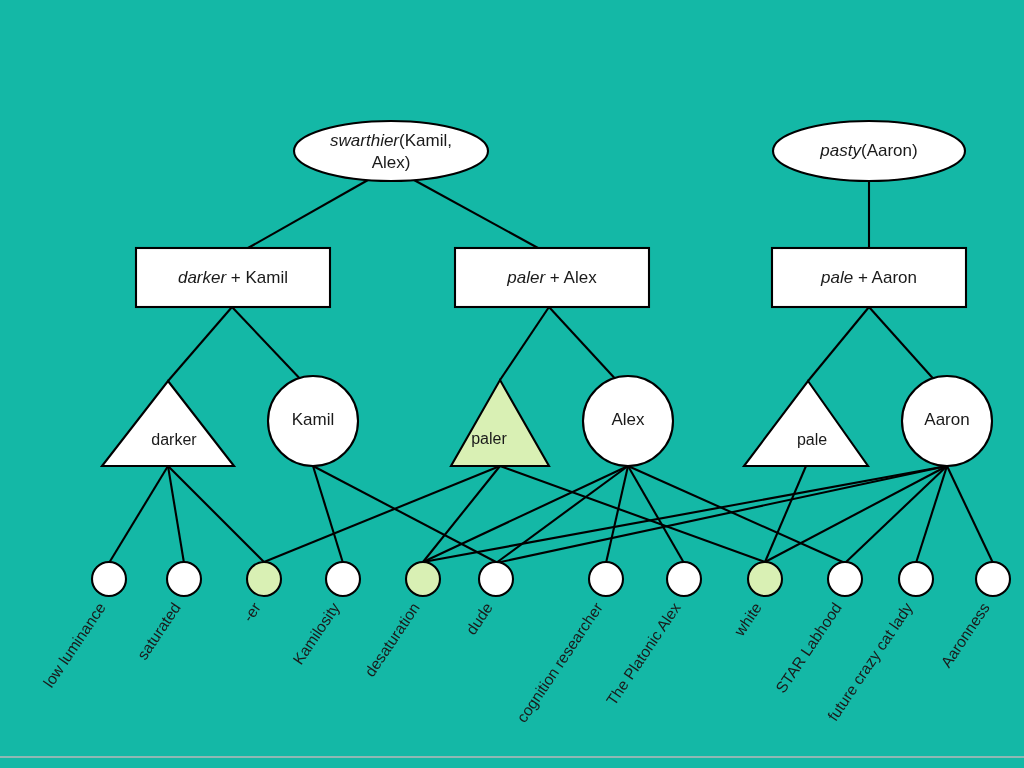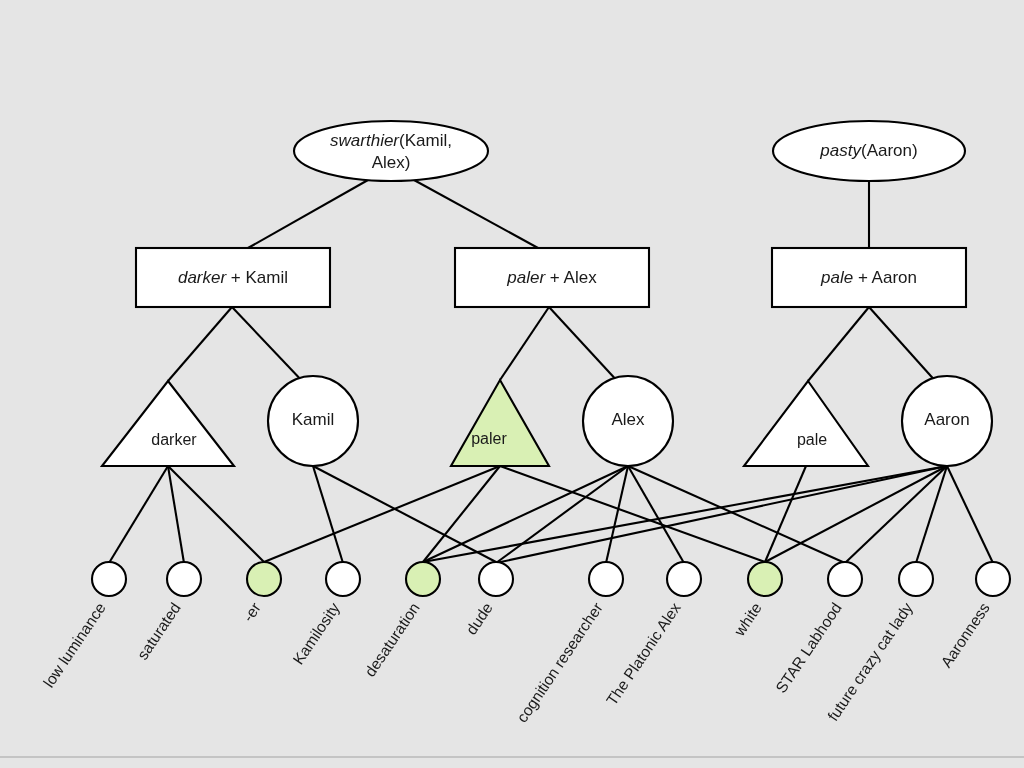--- a/index.html
+++ b/index.html
@@ -10,21 +10,21 @@
   body {
     width: 1024px;
     height: 768px;
     font-family: "Liberation Sans", sans-serif;
     overflow: hidden;
   }
   #stage {
     position: relative;
     width: 1024px;
     height: 768px;
-    background: #e5e5e5;
+    background: #14b8a6;
   }
   svg#diagram {
     position: absolute;
     left: 0;
     top: 0;
     width: 1024px;
     height: 768px;
     display: block;
   }
   .node-shape {

